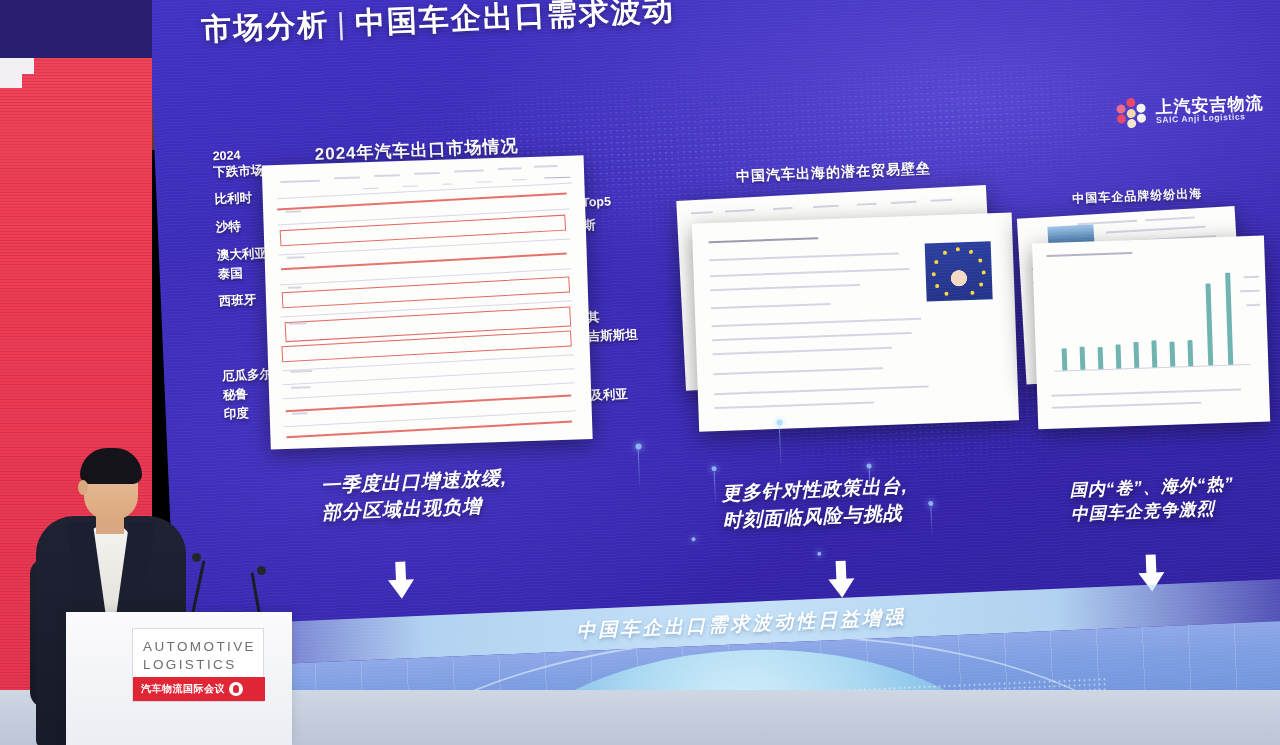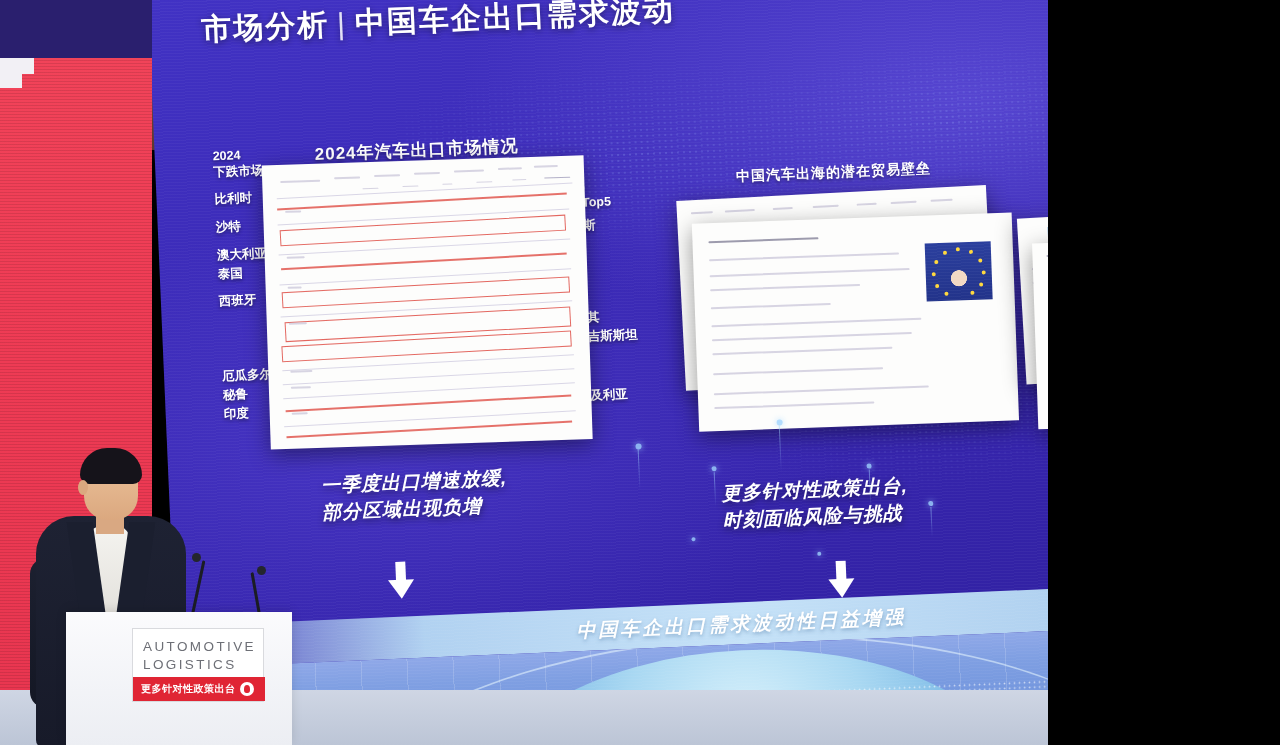--- a/index.html
+++ b/index.html
@@ -1,19 +1,19 @@
 <!DOCTYPE html>
 <html><head>
 <meta charset="utf-8">
 <style>
   * { margin:0; padding:0; box-sizing:border-box; }
   html,body { width:1280px; height:745px; overflow:hidden; background:#000; }
   body { font-family:"Liberation Sans","DejaVu Sans",sans-serif; }
 
-  #stage { position:relative; width:1048px; height:745px; overflow:hidden; }
+  #stage { position:relative; width:1280px; height:745px; overflow:hidden; }
 
   
   .venue-wall {
     position:absolute; left:0; top:0; width:1280px; height:150px;
     background:
       repeating-linear-gradient(90deg, rgba(0,0,0,.22) 0 1px, rgba(0,0,0,0) 1px 62px),
       linear-gradient(180deg,#8a5a4a 0%,#75483c 45%,#5d382f 100%);
   }
   .venue-text {
     position:absolute; white-space:nowrap; color:#f6eee6;
@@ -507,19 +507,19 @@
   <div class="mic" style="left:255px;top:572px;width:3px;height:52px;transform:rotate(-10deg)"></div>
   <div class="mic-head" style="left:257px;top:566px"></div>
 
   <div class="podium">
     <div class="podium-logo">
       <div class="pl-top">
         <div class="pl-l1">AUTOMOTIVE</div>
         <div class="pl-l2">LOGISTICS</div>
       </div>
       <div class="pl-red">
-        <span>更多针对性政策出台</span>
+        <span>汽车物流国际会议</span>
         <div class="pl-badge"></div>
       </div>
     </div>
   </div>
 
 </div>
 
 </body></html>

